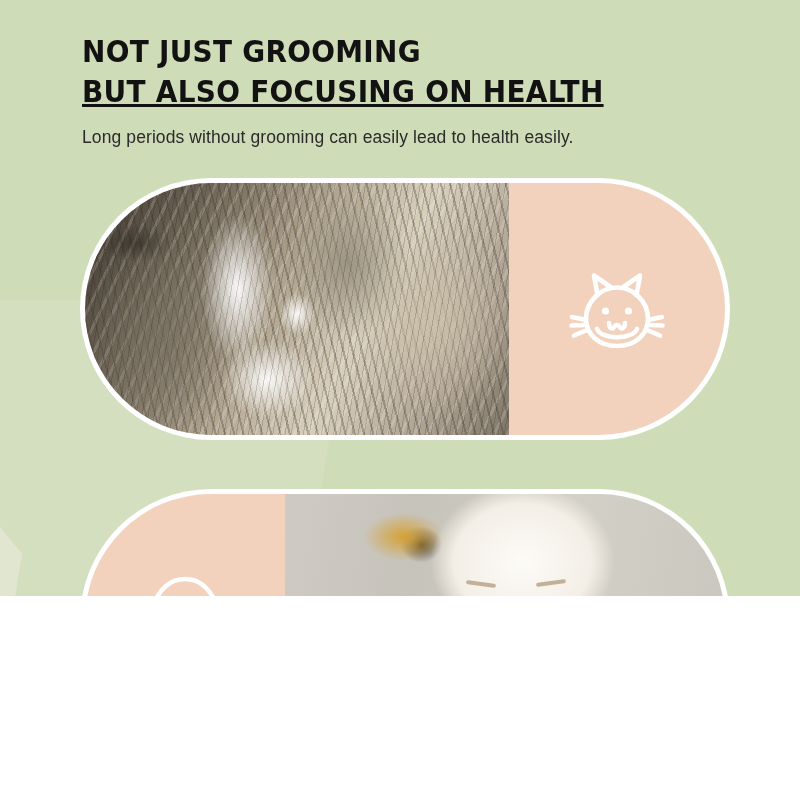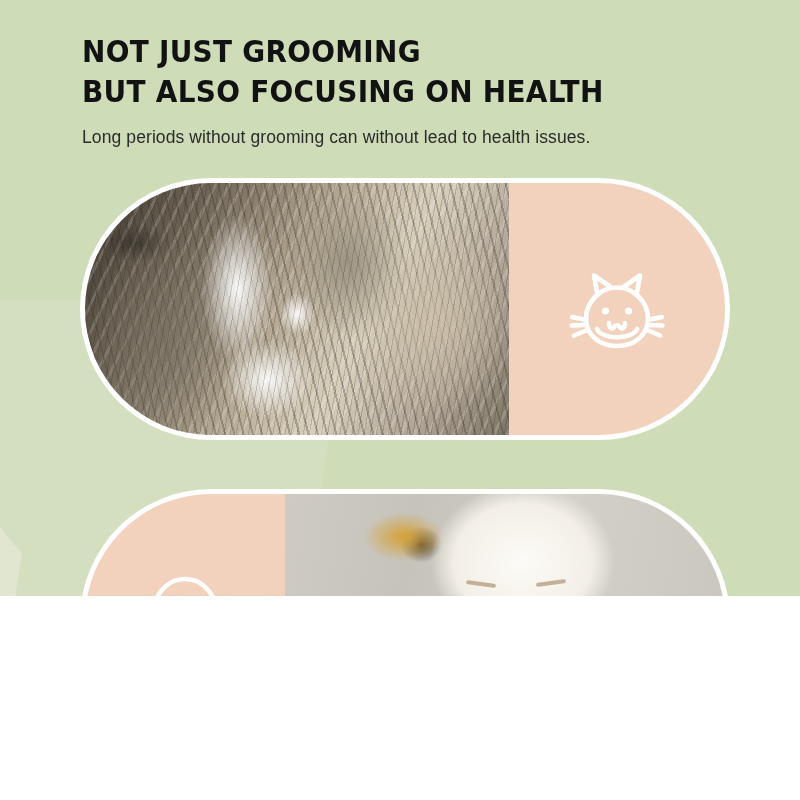--- a/index.html
+++ b/index.html
@@ -56,21 +56,21 @@
   .title {
     font-size:31px;
     line-height:1.28;
     font-weight:bold;
     letter-spacing:.3px;
     color:#121212;
     text-transform:uppercase;
     font-family:"DejaVu Sans","Liberation Sans",sans-serif;
     font-stretch:condensed;
   }
-  .title .l2 { display:block; }
+  .title .l2 { display:block;text-decoration:underline; }
 
   .subtitle {
     margin-top:16px;
     font-size:17.5px;
     color:#2b2b2b;
     letter-spacing:.1px;
     white-space:nowrap;
   }
 
   
@@ -181,21 +181,21 @@
 
   <div class="bg-swoosh-2"></div>
   <div class="bg-swoosh"></div>
   <div class="bg-wedge"></div>
 
   <div class="header">
     <div class="title">
       <span class="l1">NOT JUST GROOMING</span>
       <span class="l2">BUT ALSO FOCUSING ON HEALTH</span>
     </div>
-    <div class="subtitle">Long periods without grooming can without lead to health issues.</div>
+    <div class="subtitle">Long periods without grooming can easily lead to health easily.</div>
   </div>
 
   <div class="card" id="card-top">
     <div class="card-inner">
 
       <div class="panel-photo">
         <div class="photo-fur"></div>
       </div>
 
       <div class="panel-icon">

